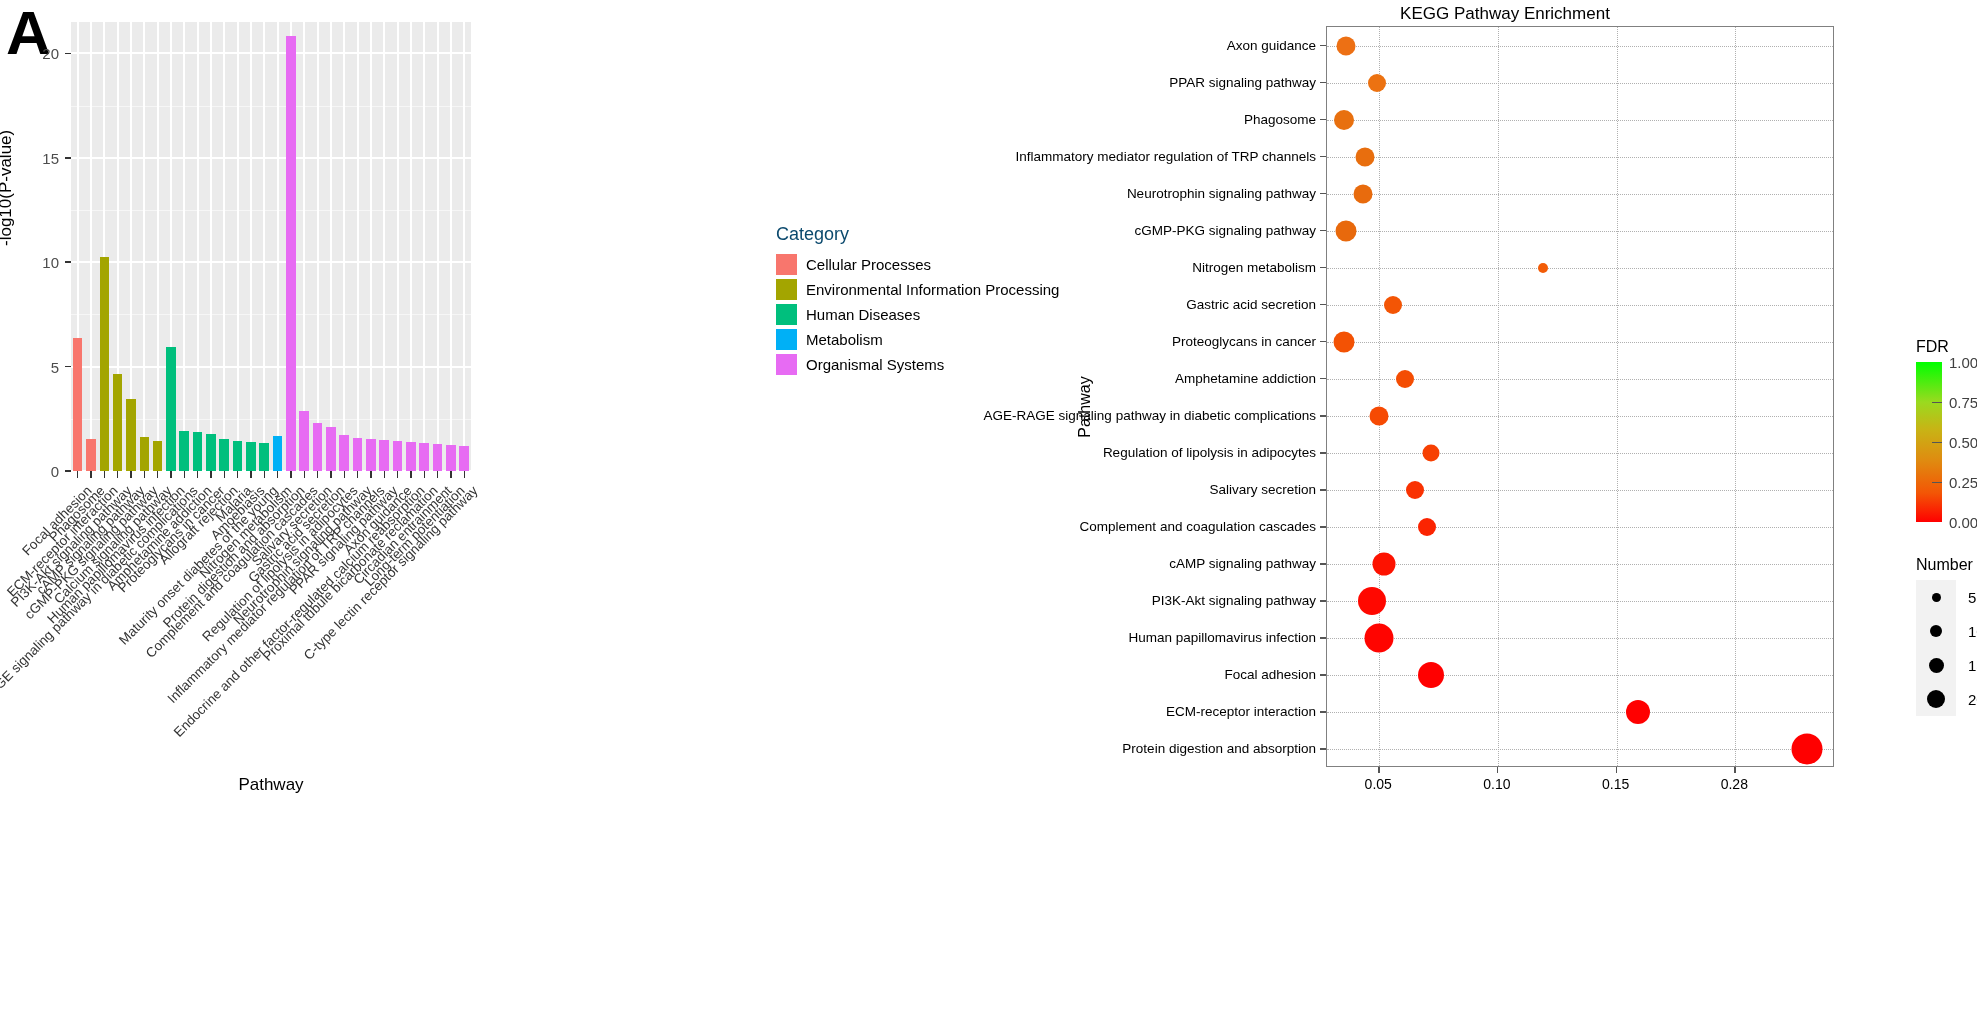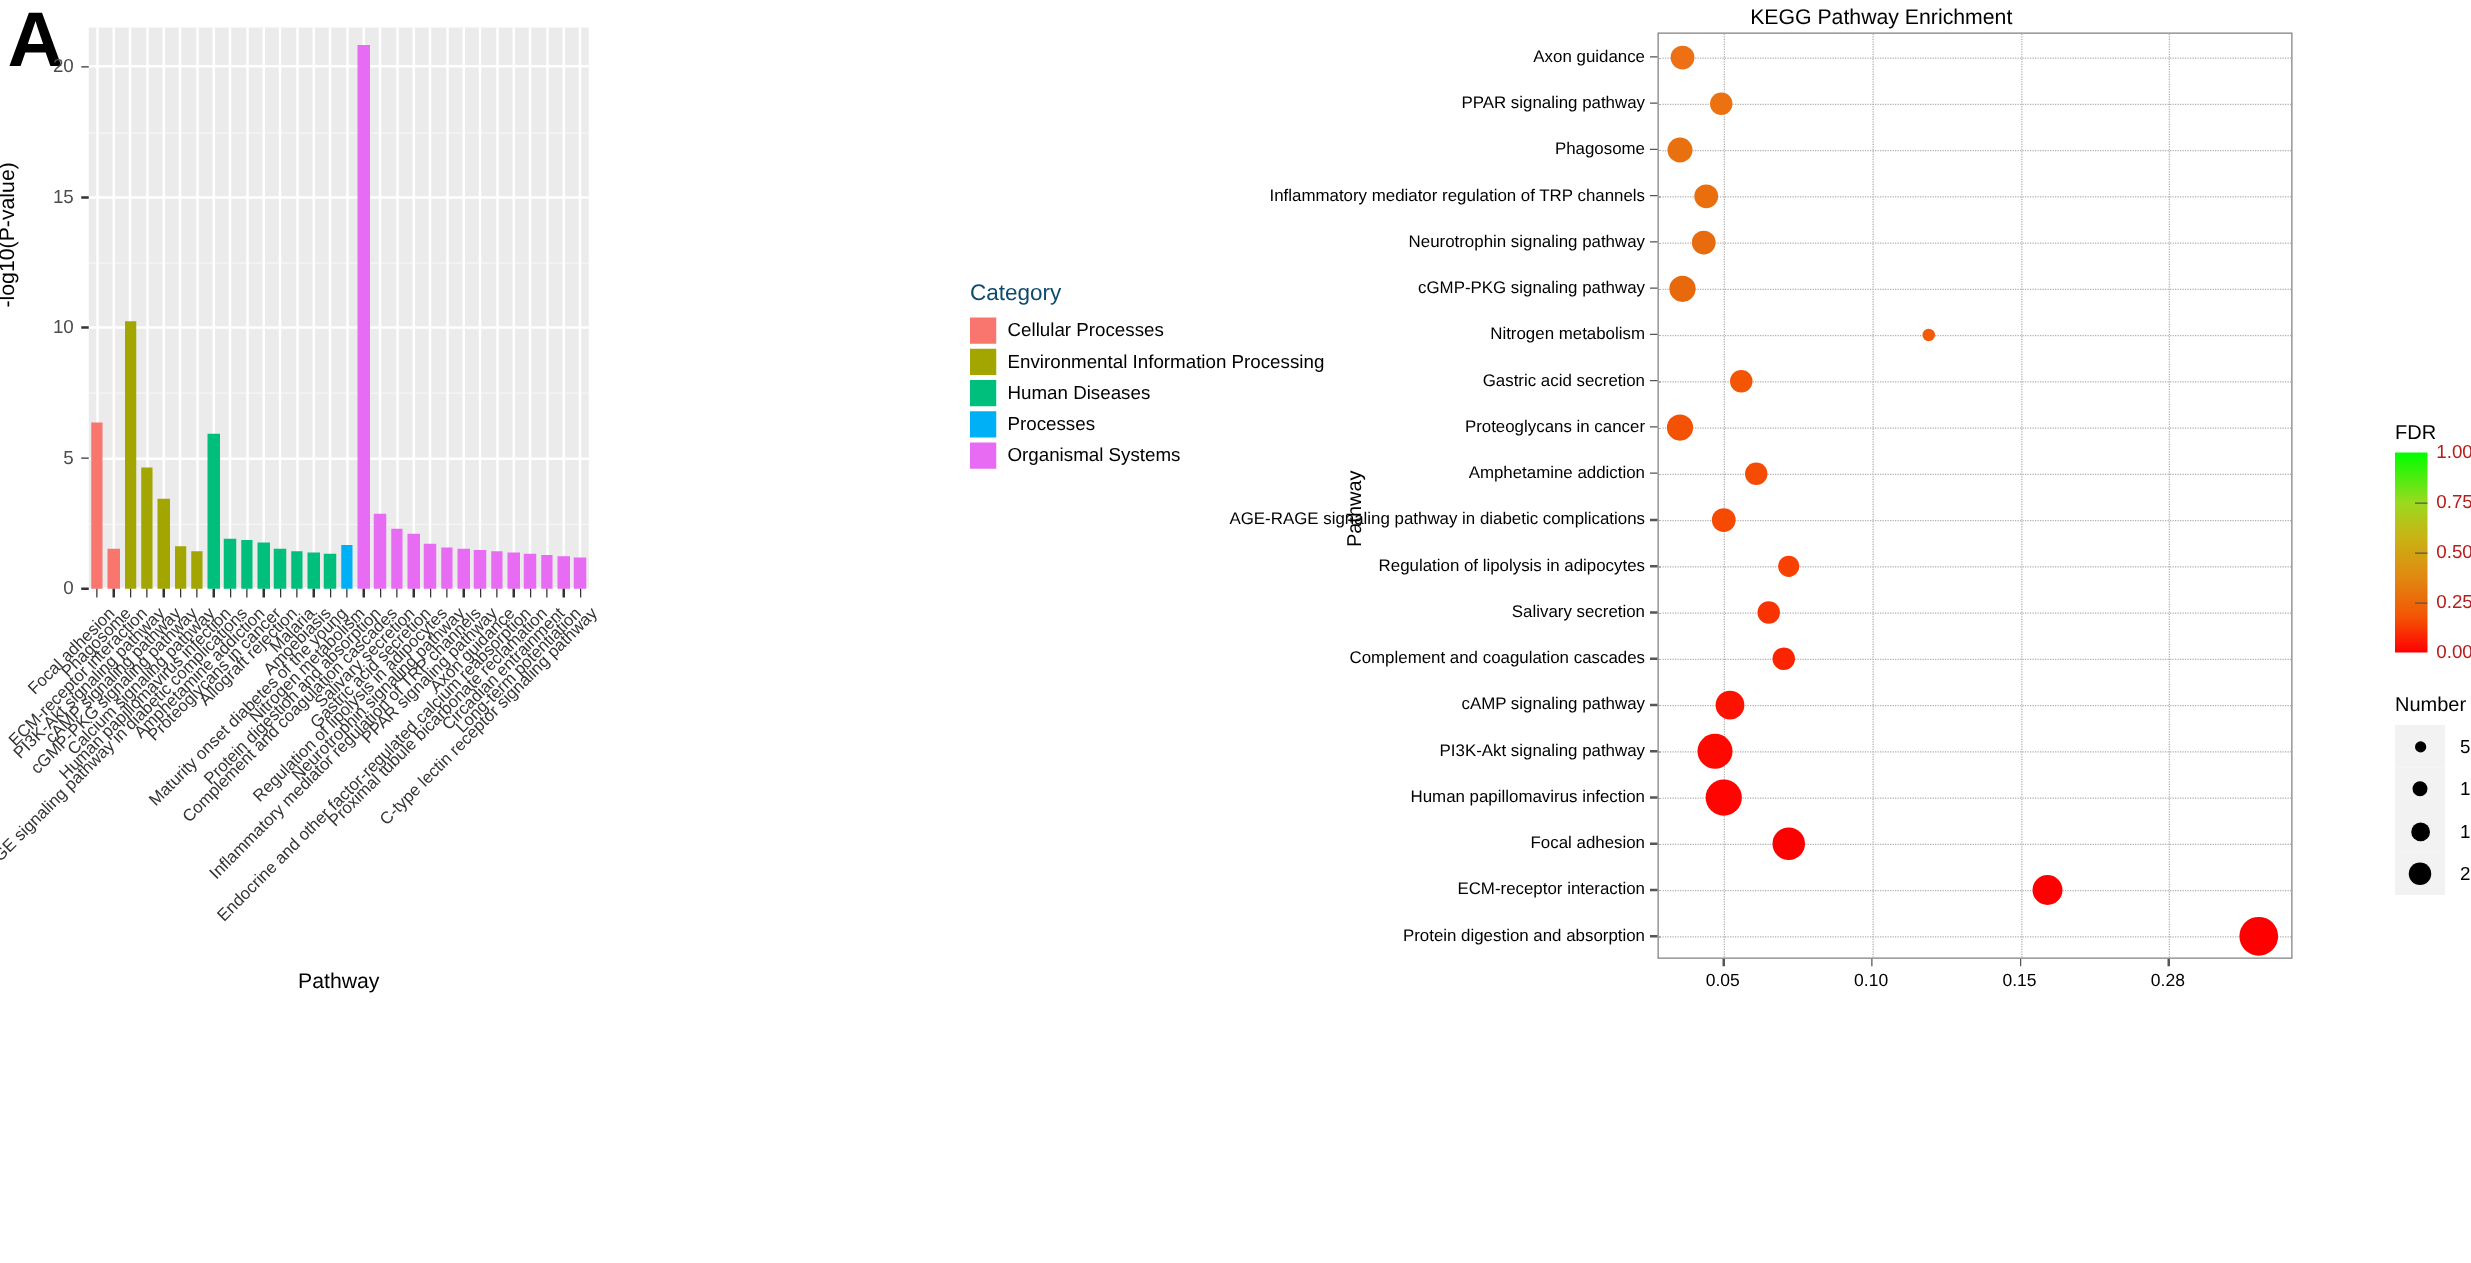--- a/index.html
+++ b/index.html
@@ -186,21 +186,21 @@
     position: absolute; left: 0; top: 0;
     width: 26px; height: 160px;
     background: linear-gradient(to bottom, #00ff00 0%, #9ada1f 25%, #c8b415 42%, #e08a10 62%, #f35505 82%, #ff0000 100%);
   }
   .b-fdr-tick {
     position: absolute; left: 16px;
     width: 10px; height: 1.4px; background: #555;
   }
   .b-fdr-label {
     position: absolute; left: 33px;
-    font-size: 15px; color: #b91c1c;
+    font-size: 15px; color: #404040;
     transform: translateY(-50%);
     white-space: nowrap;
   }
 
   
   #b-num-legend { position: absolute; left: 906px; top: 556px; }
   #b-num-title { font-size: 16px; color: #000; margin-bottom: 6px; }
   .b-num-row {
     display: flex; align-items: center;
     height: 34px;
@@ -446,21 +446,21 @@
           <div class="a-legend-row">
             <span class="a-legend-key" style="background: rgb(163, 165, 0);"></span>
             <span class="a-legend-label">Environmental Information Processing</span>
           </div>
           <div class="a-legend-row">
             <span class="a-legend-key" style="background: rgb(0, 191, 125);"></span>
             <span class="a-legend-label">Human Diseases</span>
           </div>
           <div class="a-legend-row">
             <span class="a-legend-key" style="background: rgb(0, 176, 246);"></span>
-            <span class="a-legend-label">Processes</span>
+            <span class="a-legend-label">Metabolism</span>
           </div>
           <div class="a-legend-row">
             <span class="a-legend-key" style="background: rgb(231, 107, 243);"></span>
             <span class="a-legend-label">Organismal Systems</span>
           </div>
         </div>
     </div>
   </div>
 
   <div id="panel-b">

